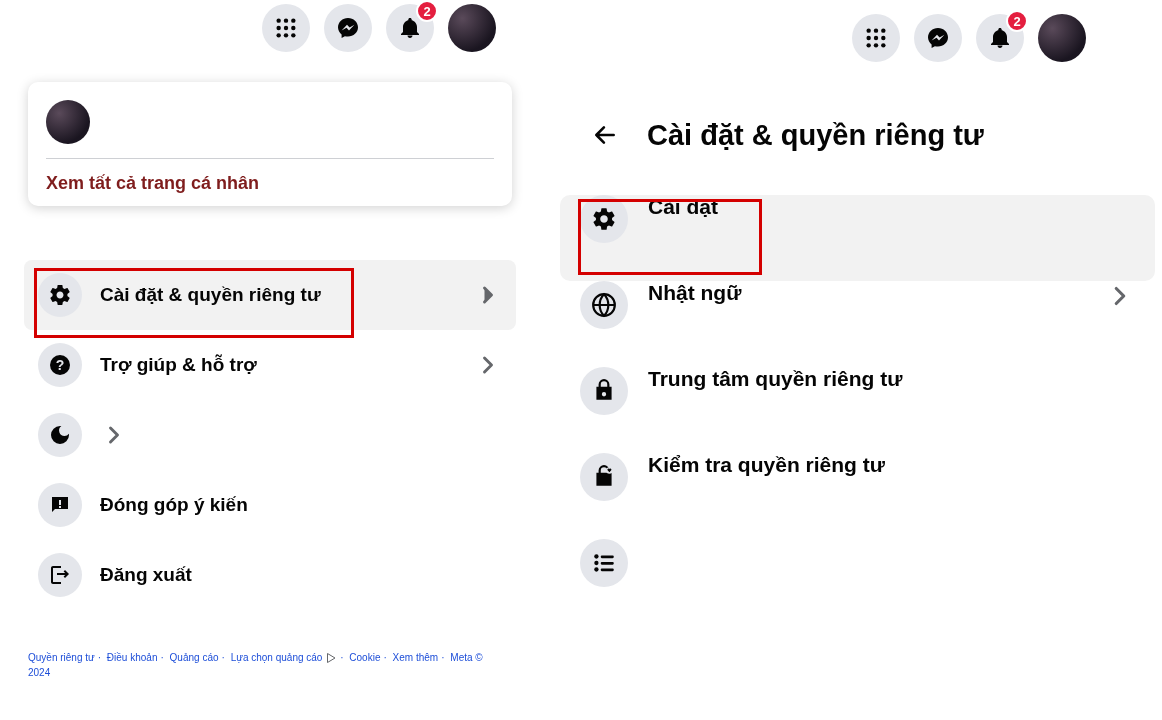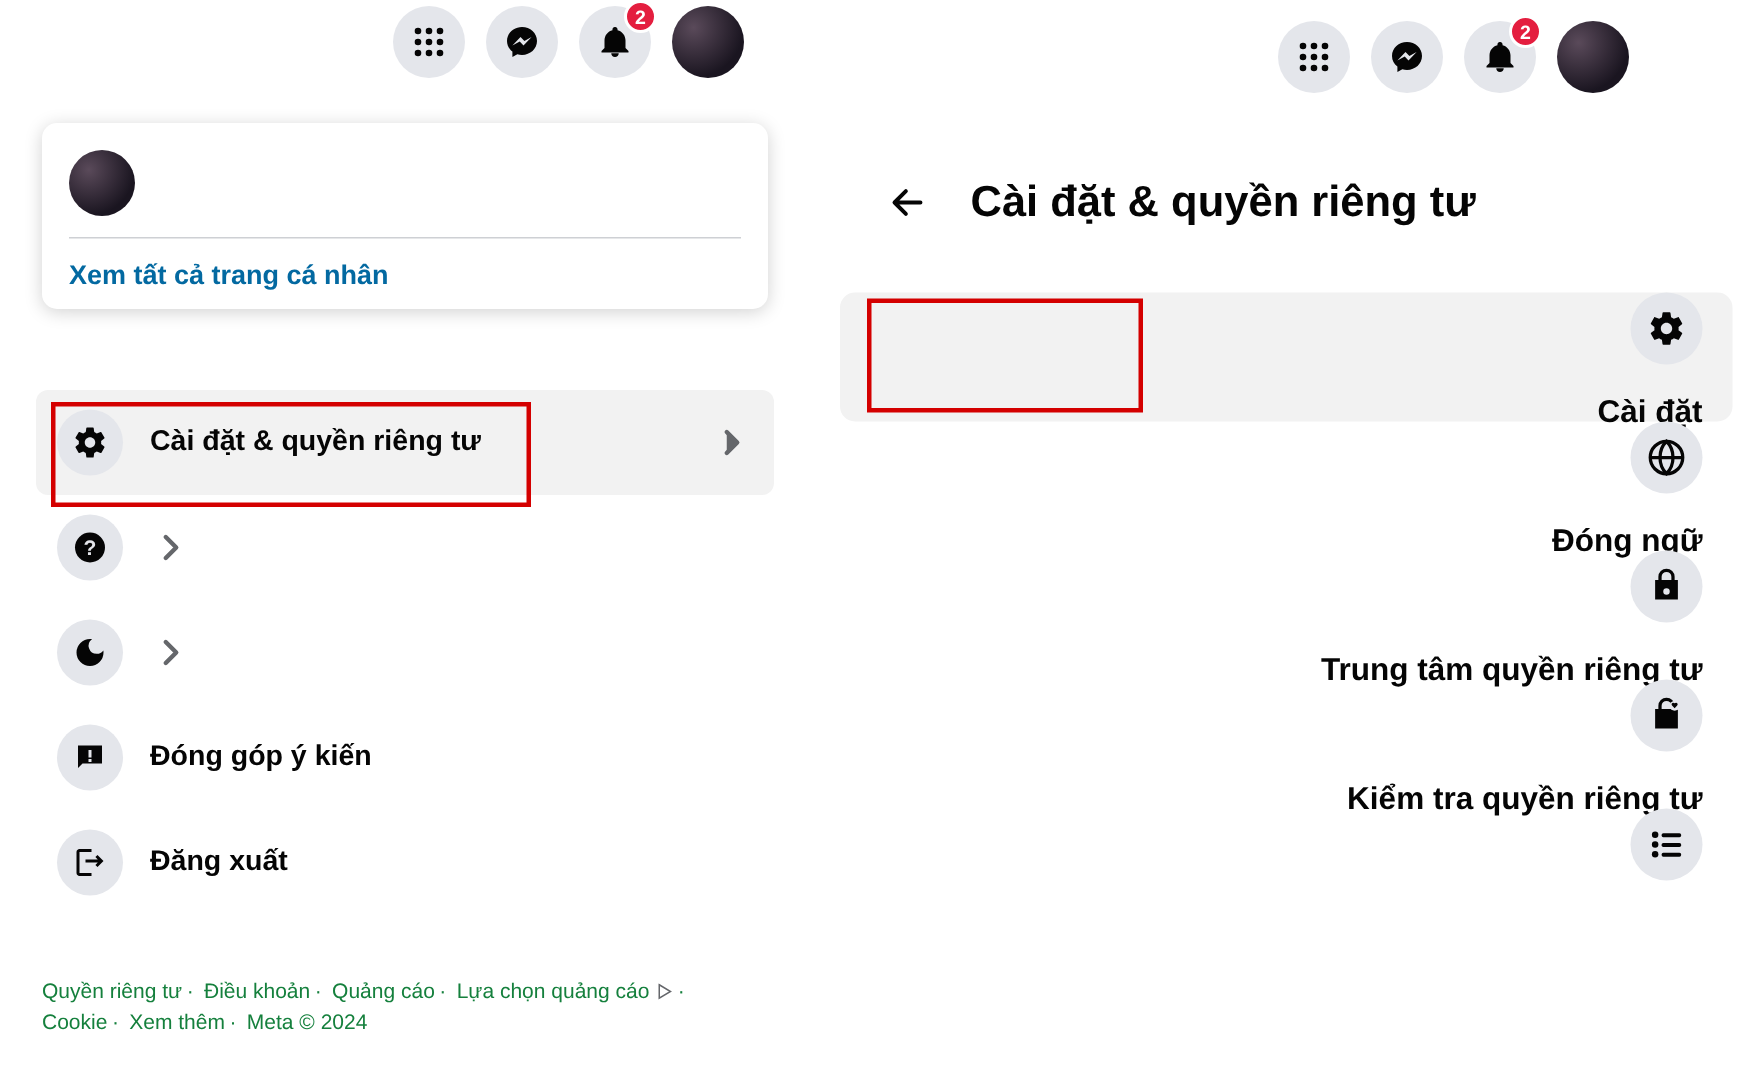--- a/index.html
+++ b/index.html
@@ -58,21 +58,21 @@
     width: 484px;
     background: #fff;
     border-radius: 10px;
     box-shadow: 0 2px 12px rgba(0,0,0,0.18);
     padding: 18px 18px 12px 18px;
   }
   .card .divider {
     height: 1px; background: #ced0d4; margin: 14px 0 14px 0;
   }
   .link-all {
-    color: #0369a1;
+    color: #7f1d1d;
     font-size: 18px;
     font-weight: 600;
     cursor: pointer;
   }
 
   .menu {
     position: absolute;
     left: 24px; top: 260px;
     width: 492px;
   }
@@ -100,22 +100,22 @@
     border: 3px solid #d40000;
     pointer-events: none;
   }
   .hl1 { left: 34px; top: 268px; width: 320px; height: 70px; }
   .hl2 { left: 578px; top: 199px; width: 184px; height: 76px; }
 
   .footer {
     position: absolute;
     left: 28px; top: 650px;
     width: 470px;
-    font-size: 14px;
-    color: #15803d;
+    font-size: 10px;
+    color: #1d4ed8;
     line-height: 1.5;
   }
   .footer span { cursor: pointer; }
   .footer .sep { margin: 0 3px; }
 
   
   .right-header {
     position: absolute;
     left: 585px; top: 115px;
     display: flex; align-items: center; gap: 22px;
@@ -126,27 +126,26 @@
     cursor: pointer;
   }
   .right-title { font-size: 29px; font-weight: 800; }
 
   .right-menu {
     position: absolute;
     left: 560px; top: 195px;
     width: 595px;
   }
   .r-item {
-    display: flex; align-items: flex-end;
+    display: flex; align-items: flex-start;
     height: 86px;
     padding: 0 20px;
     border-radius: 10px;
     cursor: pointer;
     gap: 20px;
-    flex-direction: column;
   }
   .r-item.hover { background: #f2f2f2; }
   .r-icon {
     width: 48px; height: 48px; border-radius: 50%;
     background: #e4e6eb;
     display: flex; align-items: center; justify-content: center;
     flex-shrink: 0;
   }
   .r-label { font-size: 21px; font-weight: 600; flex: 1; }
 
@@ -233,20 +232,21 @@
         <path fill="#65676b" d="M9 6l6 6-6 6" stroke="#65676b" stroke-width="2.5" stroke-linecap="round" stroke-linejoin="round"></path>
       </svg>
   </div>
   <div class="menu-item">
     <div class="menu-icon">
       <svg width="24" height="24" viewBox="0 0 24 24">
           <circle cx="12" cy="12" r="10" fill="#050505"></circle>
           <text x="12" y="17" font-size="14" font-weight="bold" fill="#e4e6eb" text-anchor="middle">?</text>
         </svg>
     </div>
+    <div class="menu-label">Trợ giúp &amp; hỗ trợ</div>
     <svg class="chevron" width="28" height="28" viewBox="0 0 24 24">
         <path d="M9 6l6 6-6 6" stroke="#65676b" stroke-width="2.5" fill="none" stroke-linecap="round" stroke-linejoin="round"></path>
       </svg>
   </div>
   <div class="menu-item">
     <div class="menu-icon">
       <svg width="24" height="24" viewBox="0 0 24 24">
           <path fill="#050505" d="M12 3a9 9 0 1 0 9 9c0-.46-.04-.92-.1-1.36a5.389 5.389 0 0 1-4.4 2.26 5.403 5.403 0 0 1-3.14-9.8c-.44-.06-.9-.1-1.36-.1z"></path>
         </svg>
     </div>
@@ -305,21 +305,21 @@
     </div>
     <div class="r-label">Cài đặt</div>
   </div>
   <div class="r-item">
     <div class="r-icon">
       <svg width="26" height="26" viewBox="0 0 24 24">
           <circle cx="12" cy="12" r="10" fill="none" stroke="#050505" stroke-width="2"></circle>
           <path d="M2 12h20M12 2c2.5 2.5 4 6 4 10s-1.5 7.5-4 10c-2.5-2.5-4-6-4-10s1.5-7.5 4-10z" fill="none" stroke="#050505" stroke-width="2"></path>
         </svg>
     </div>
-    <div class="r-label">Đóng ngữ</div>
+    <div class="r-label">Nhật ngữ</div>
     <svg class="chevron" width="30" height="30" viewBox="0 0 24 24">
         <path d="M9 6l6 6-6 6" stroke="#65676b" stroke-width="2.5" fill="none" stroke-linecap="round" stroke-linejoin="round"></path>
       </svg>
   </div>
   <div class="r-item">
     <div class="r-icon">
       <svg width="26" height="26" viewBox="0 0 24 24">
           <path fill="#050505" d="M17 8V6a5 5 0 0 0-10 0v2H5v12h14V8h-2zm-8-2a3 3 0 0 1 6 0v2H9V6zm3 11a2 2 0 1 1 0-4 2 2 0 0 1 0 4z"></path>
         </svg>
     </div>

